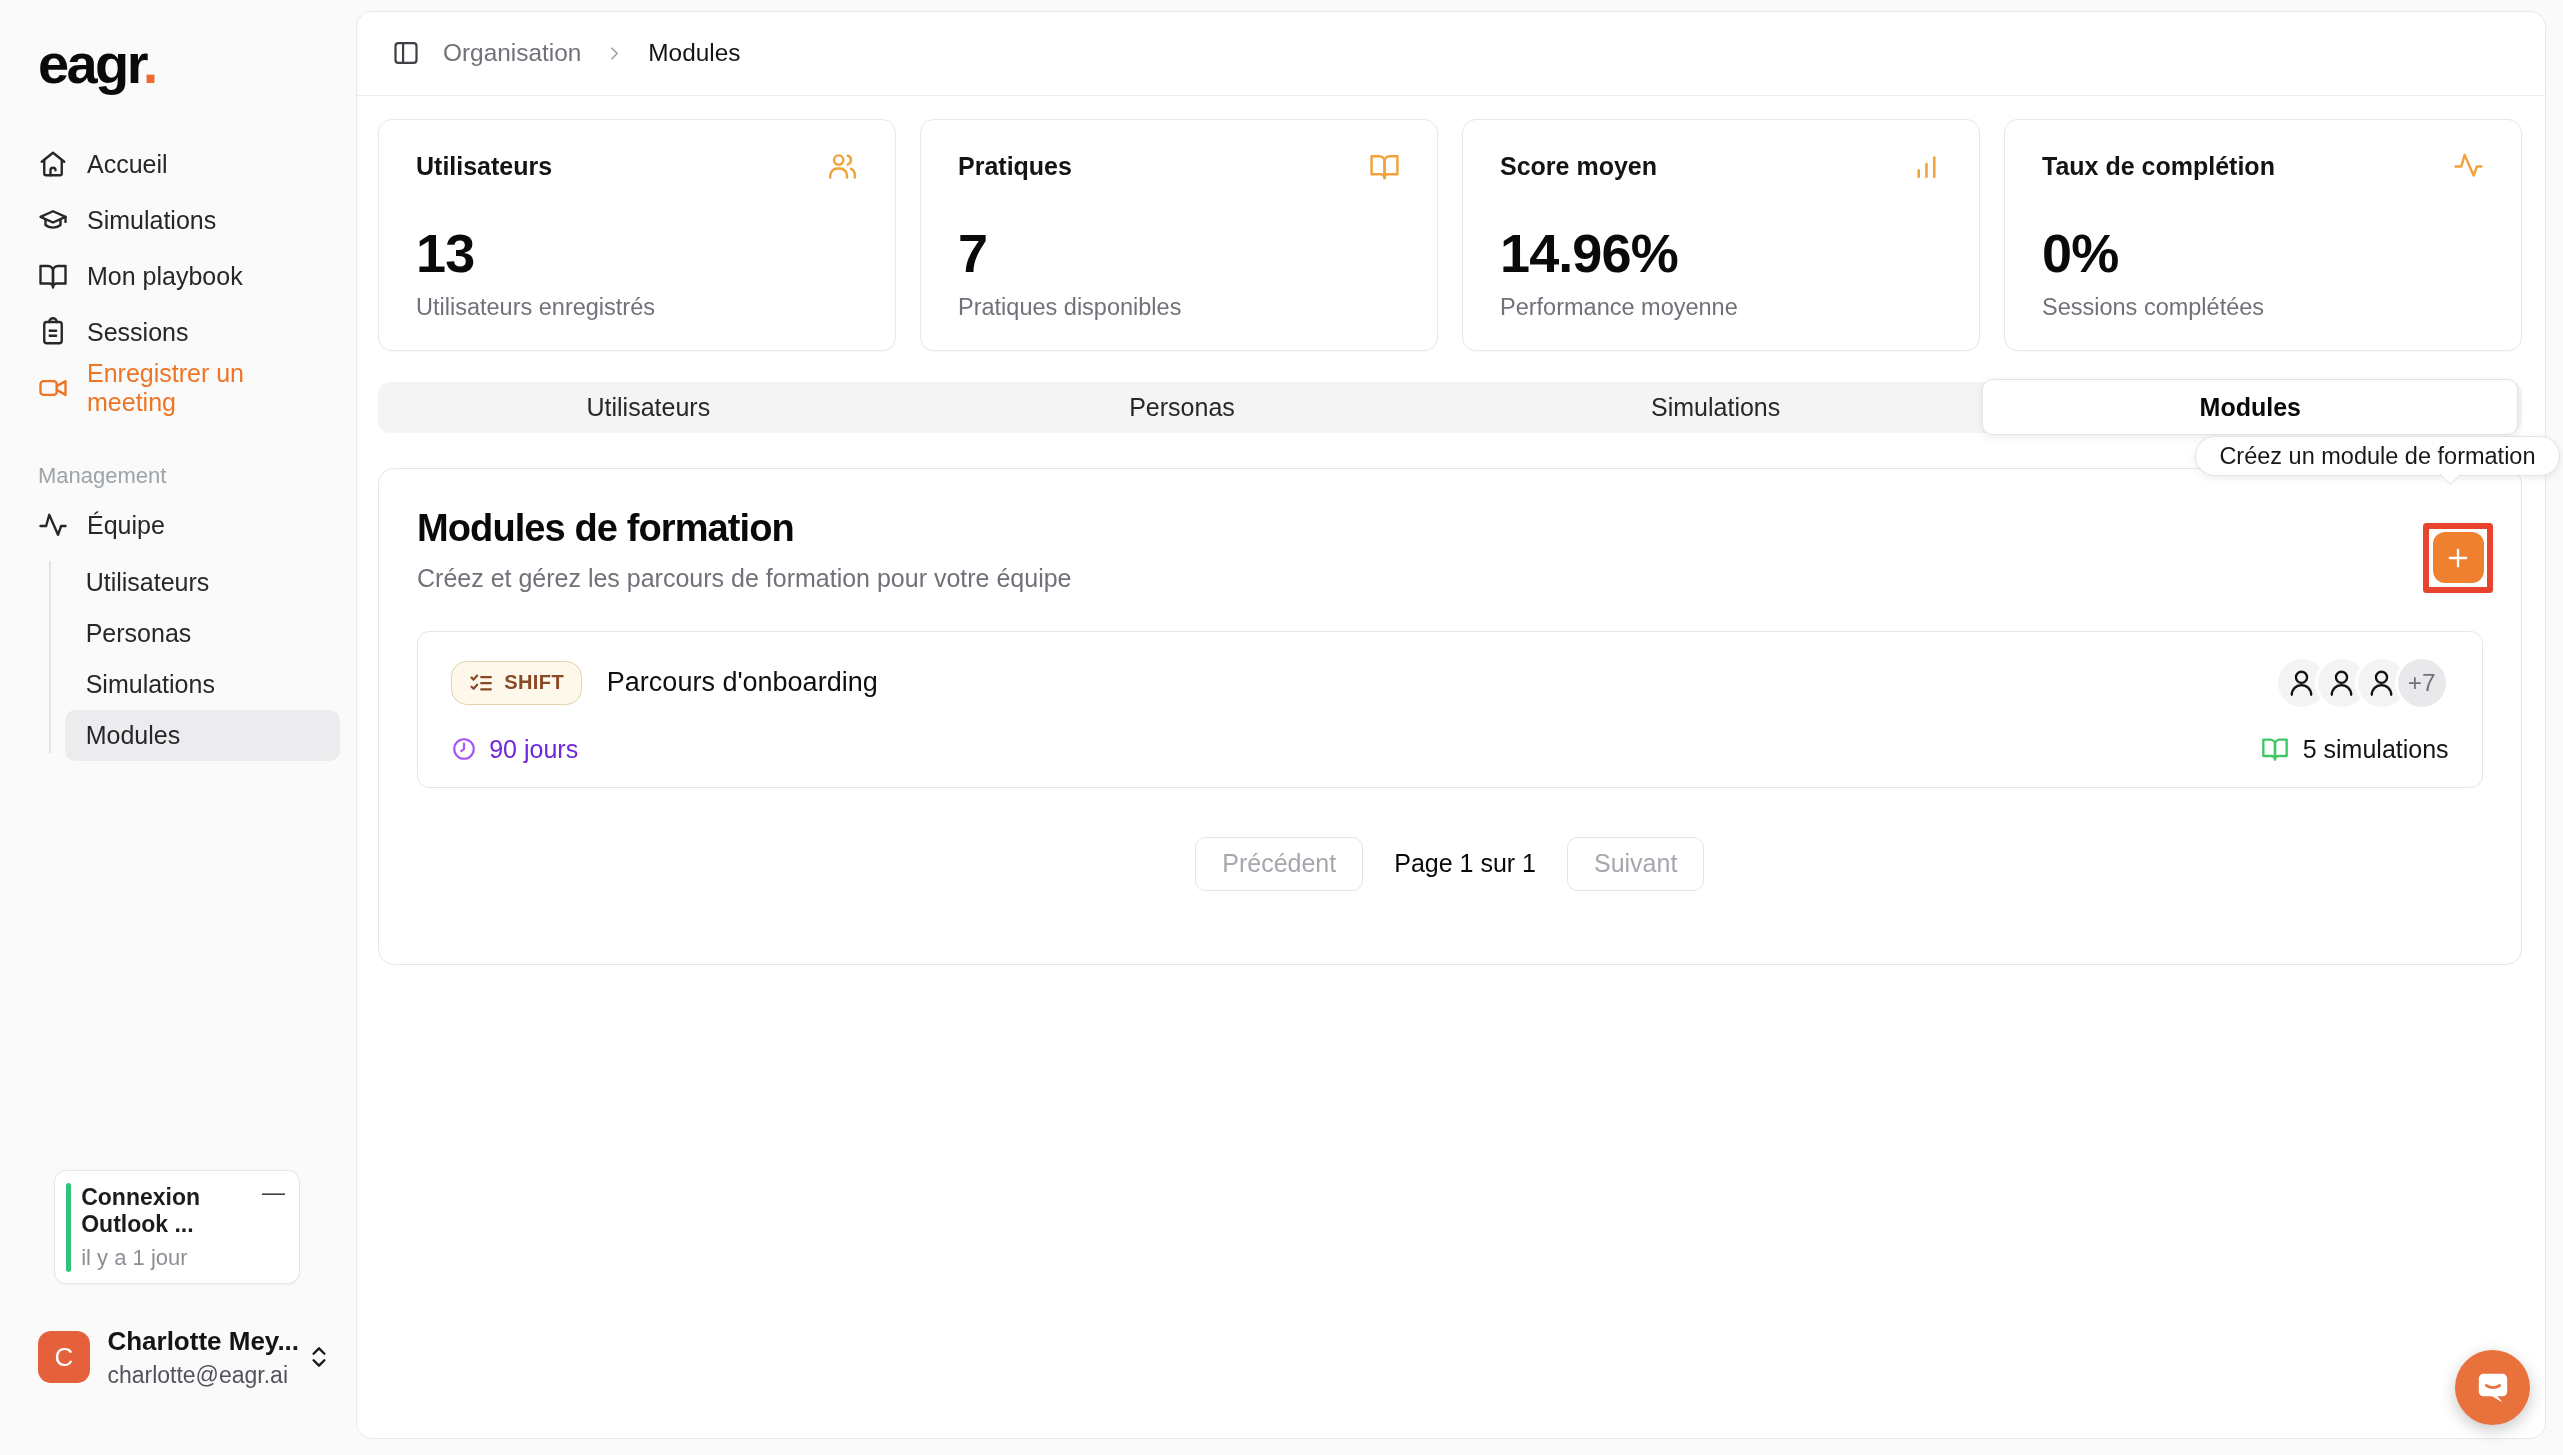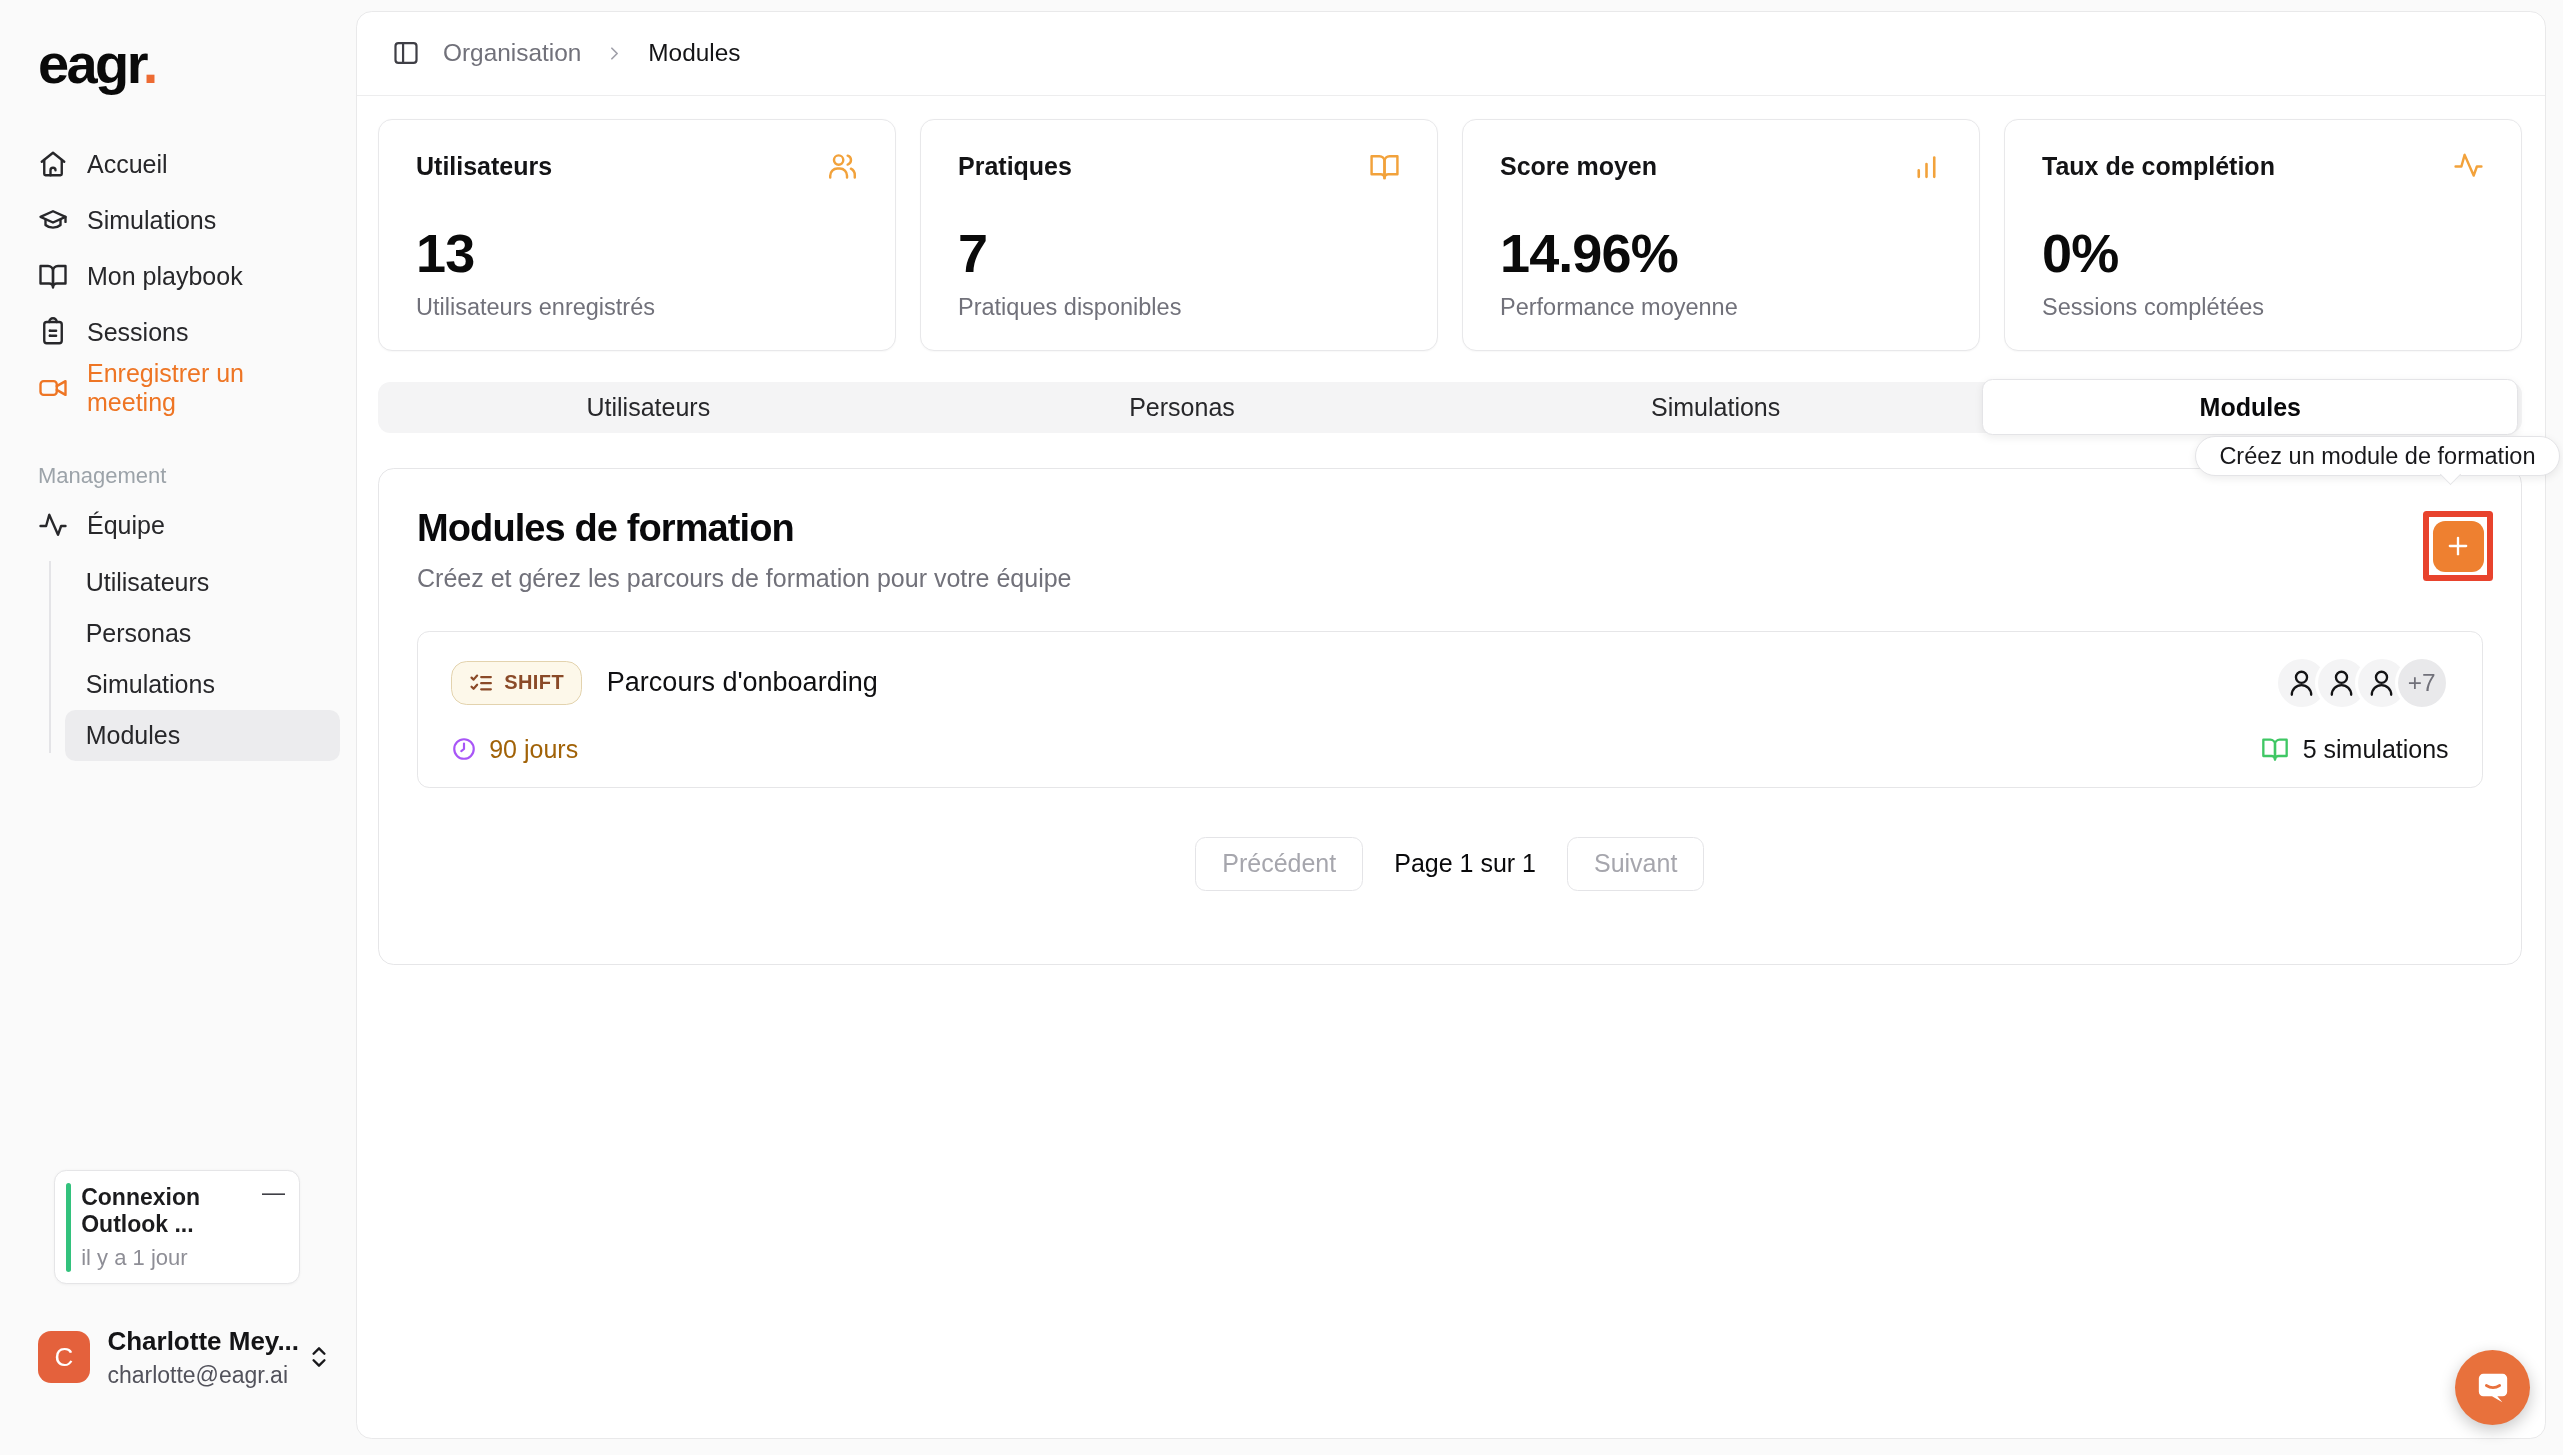--- a/index.html
+++ b/index.html
@@ -52,40 +52,40 @@
   .stat-title { font-size:25px; font-weight:600; color:#141416; }
   .stat-head .ic { width:31px; height:31px; color:#f2a23b; }
   .stat-value { margin-top:40px; font-size:54px; font-weight:800; letter-spacing:-0.9px; color:#0a0a0a; }
   .stat-sub { margin-top:10.5px; font-size:23.5px; color:#71717a; }
 
   .tabs { margin-top:31px; height:51px; background:#f4f4f5; border-radius:12.2px; display:flex; align-items:center; padding:0 3.5px; }
   .tab { flex:1; height:100%; display:flex; align-items:center; justify-content:center; font-size:25px; font-weight:500; color:#27272a; border-radius:10.5px; cursor:pointer; }
   .tab.active { background:#fff; border:0.9px solid #e4e4e7; box-shadow:0 2.6px 8.7px rgba(0,0,0,.07); height:56px; margin:-2.6px 0; font-weight:600; color:#09090b; }
 
   .section-card { margin-top:35px; border:0.9px solid #e6e6e8; border-radius:15.7px; background:#fff; padding:38px 38px 73px 38px; position:relative; }
-  .section-head { display:flex; align-items:center; justify-content:space-between; }
+  .section-head { display:flex; align-items:flex-end; justify-content:space-between; }
   .section-title { font-size:38px; font-weight:800; letter-spacing:-0.9px; color:#09090b; }
   .section-sub { margin-top:14px; font-size:25px; color:#71717a; }
   .add-ring { border:6.1px solid #e8432d; background:#fff; padding:3.5px; border-radius:3.5px; margin-top:-7px; margin-right:-10.5px; }
   .add-btn { width:51px; height:51px; border-radius:12.2px; background:#ee8030; border:none; color:#fff; display:flex; align-items:center; justify-content:center; cursor:pointer; }
   .add-btn .ic { width:28px; height:28px; }
 
   .module-card { margin-top:38px; border:0.9px solid #e6e6e8; border-radius:12.2px; height:157px; padding:24.4px 33px 23px 33px; display:flex; flex-direction:column; justify-content:space-between; cursor:pointer; }
   .module-row { display:flex; align-items:center; justify-content:space-between;gap:31px; }
   .module-left { display:flex; align-items:center; gap:24.4px; }
   .badge { display:flex; align-items:center; gap:10.5px; background:#fdf8ea; border:0.9px solid #e3d3ae; border-radius:15.7px; padding:8.7px 17.4px; }
   .badge .ic { width:24.4px; height:24.4px; color:#8a4a28; }
   .badge-label { font-size:20px; font-weight:700; letter-spacing:0.4px; color:#8a4a28; }
   .module-title { font-size:27px; font-weight:500; color:#0f0f11; }
   .avatar-stack { display:flex; align-items:center; }
   .mini-avatar { width:54px; height:54px; border-radius:50%; background:#f4f4f5; border:3.5px solid #fff; display:flex; align-items:center; justify-content:center; margin-left:-14px; }
   .mini-avatar:first-child { margin-left:0; }
   .mini-avatar .ic { width:31px; height:31px; color:#141416; }
   .mini-avatar.more { background:#e9e9eb; font-size:24.4px; font-weight:500; color:#71717a; }
-  .meta-left { display:flex; align-items:center; gap:12.2px; font-size:25px; color:#a16207; }
+  .meta-left { display:flex; align-items:center; gap:12.2px; font-size:25px; color:#6d28d9; }
   .meta-left .ic { width:26px; height:26px; color:#a855f7; }
   .meta-right { display:flex; align-items:center; gap:14px; font-size:25px; font-weight:500; color:#141416; }
   .meta-right .ic { width:28px; height:28px; color:#3fc764; }
 
   .pagination { margin-top:49px; display:flex; align-items:center; justify-content:center; }
   .page-btn { height:54px; padding:0 26px; background:#fff; border:0.9px solid #e4e4e7; border-radius:10.5px; font-size:25px; color:#a6a6ad; font-family:inherit; cursor:default; }
   .page-info { margin:0 31px; font-size:25px; font-weight:500; color:#09090b; }
 
   .tooltip { position:absolute; top:436px; right:3.5px; z-index:5; background:#fff; border:0.9px solid #e4e4e7; border-radius:20px; height:40px; display:flex; align-items:center; padding:0 23px; font-size:23.5px; color:#18181b; box-shadow:0 2.6px 8.7px rgba(0,0,0,.08); }
   .tooltip:after { content:""; position:absolute; bottom:-7px; left:68%; width:14px; height:14px; background:#fff; border-right:0.9px solid #e4e4e7; border-bottom:0.9px solid #e4e4e7; transform:rotate(45deg); }

